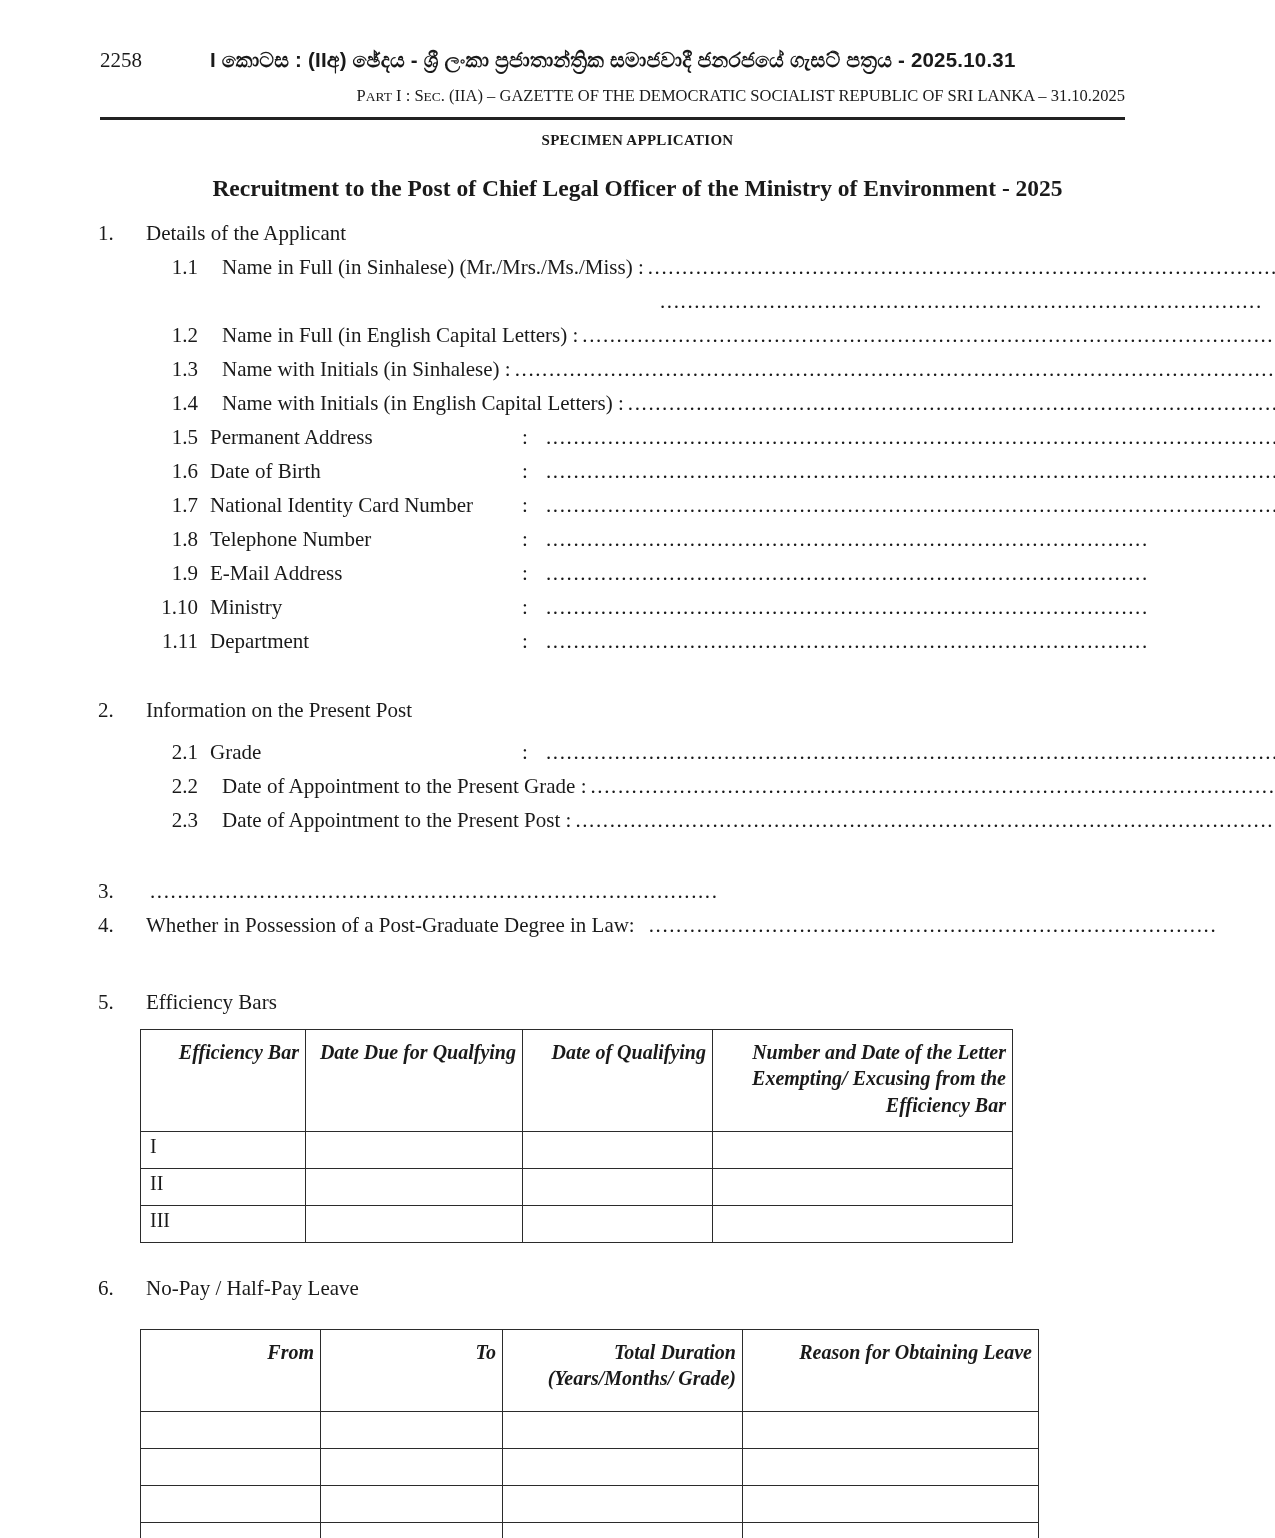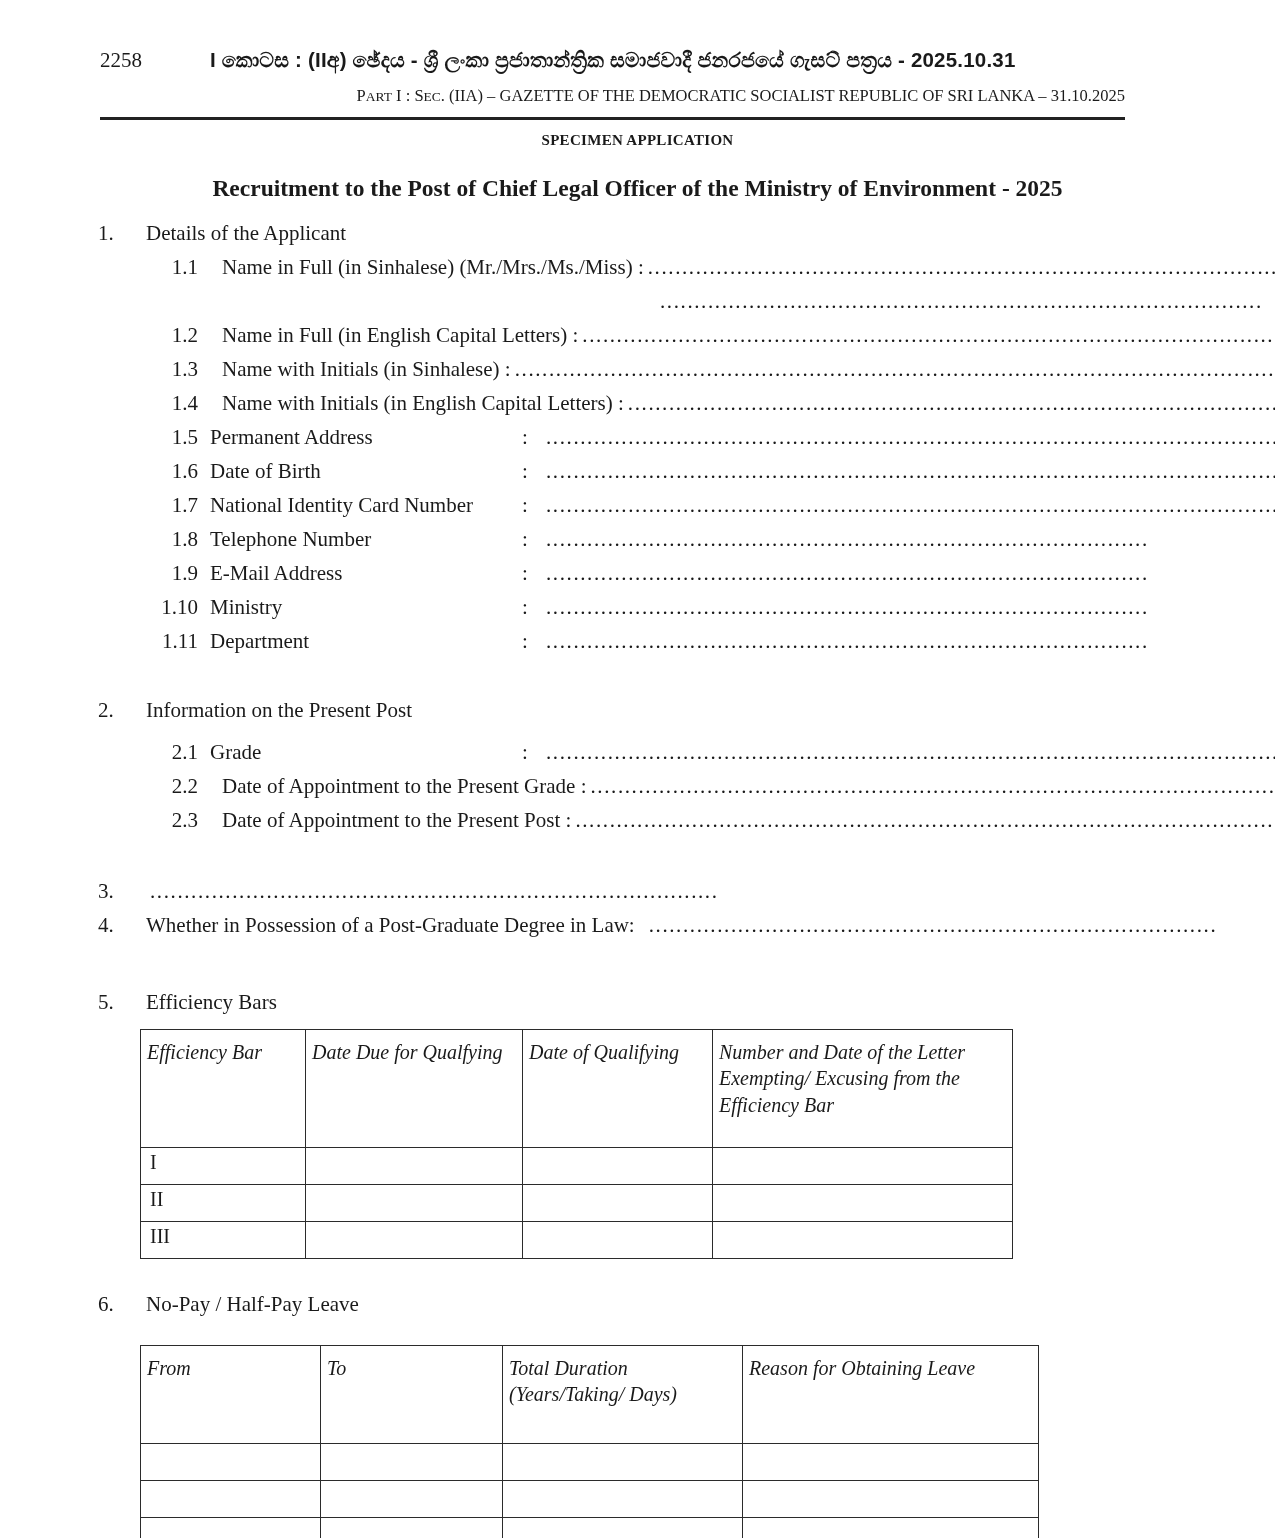--- a/index.html
+++ b/index.html
@@ -186,23 +186,23 @@
     font-size: 20px;
     table-layout: fixed;
   }
   table.form-table td, table.form-table th {
     border: 1.6px solid #2b2b2b;
     padding: 0;
     vertical-align: top;
   }
   table.form-table thead th {
     font-style: italic;
-    font-weight: normal;
-    text-align: left;
-    padding: 9px 6px 28px 6px;
+    font-weight: bold;
+    text-align: right;
+    padding: 9px 6px 12px 6px;
     line-height: 1.32;
   }
   table.form-table tbody td {
     height: 30px;
     padding: 3px 8px;
   }
   .eff-table { margin-left: 140px; width: 872px; }
   .eff-table thead th { height: 80px; vertical-align: top; }
   .eff-table tbody td { height: 27px; }
   .eff-table tbody td.rn { text-align: left; padding-left: 9px; }
@@ -409,21 +409,21 @@
         <col style="width:182px">
         <col style="width:240px">
         <col style="width:296px">
       </colgroup>
       <thead>
         <tr>
           <th>From</th>
           <th>To</th>
           <th>
             <div>Total Duration</div>
-            <div>(Years/Taking/ Days)</div>
+            <div>(Years/Months/ Grade)</div>
           </th>
           <th>Reason for Obtaining Leave</th>
         </tr>
       </thead>
       <tbody>
         <tr>
           <td></td>
           <td></td>
           <td></td>
           <td></td>

